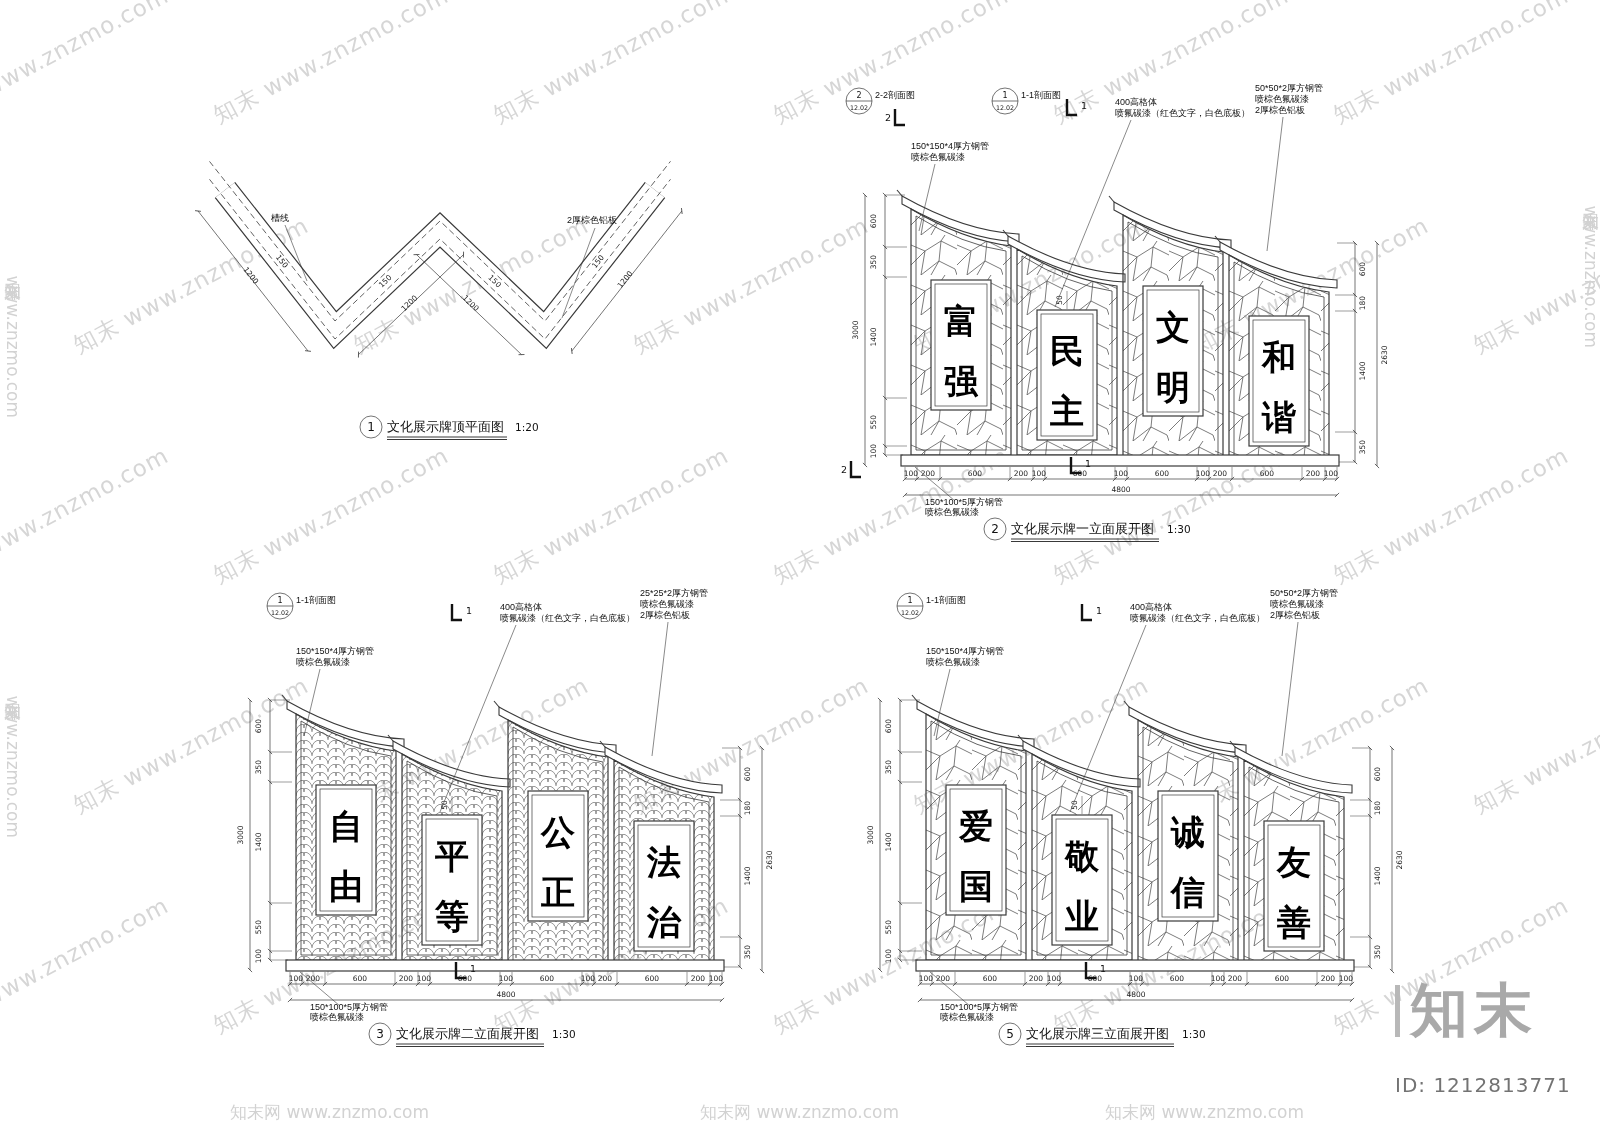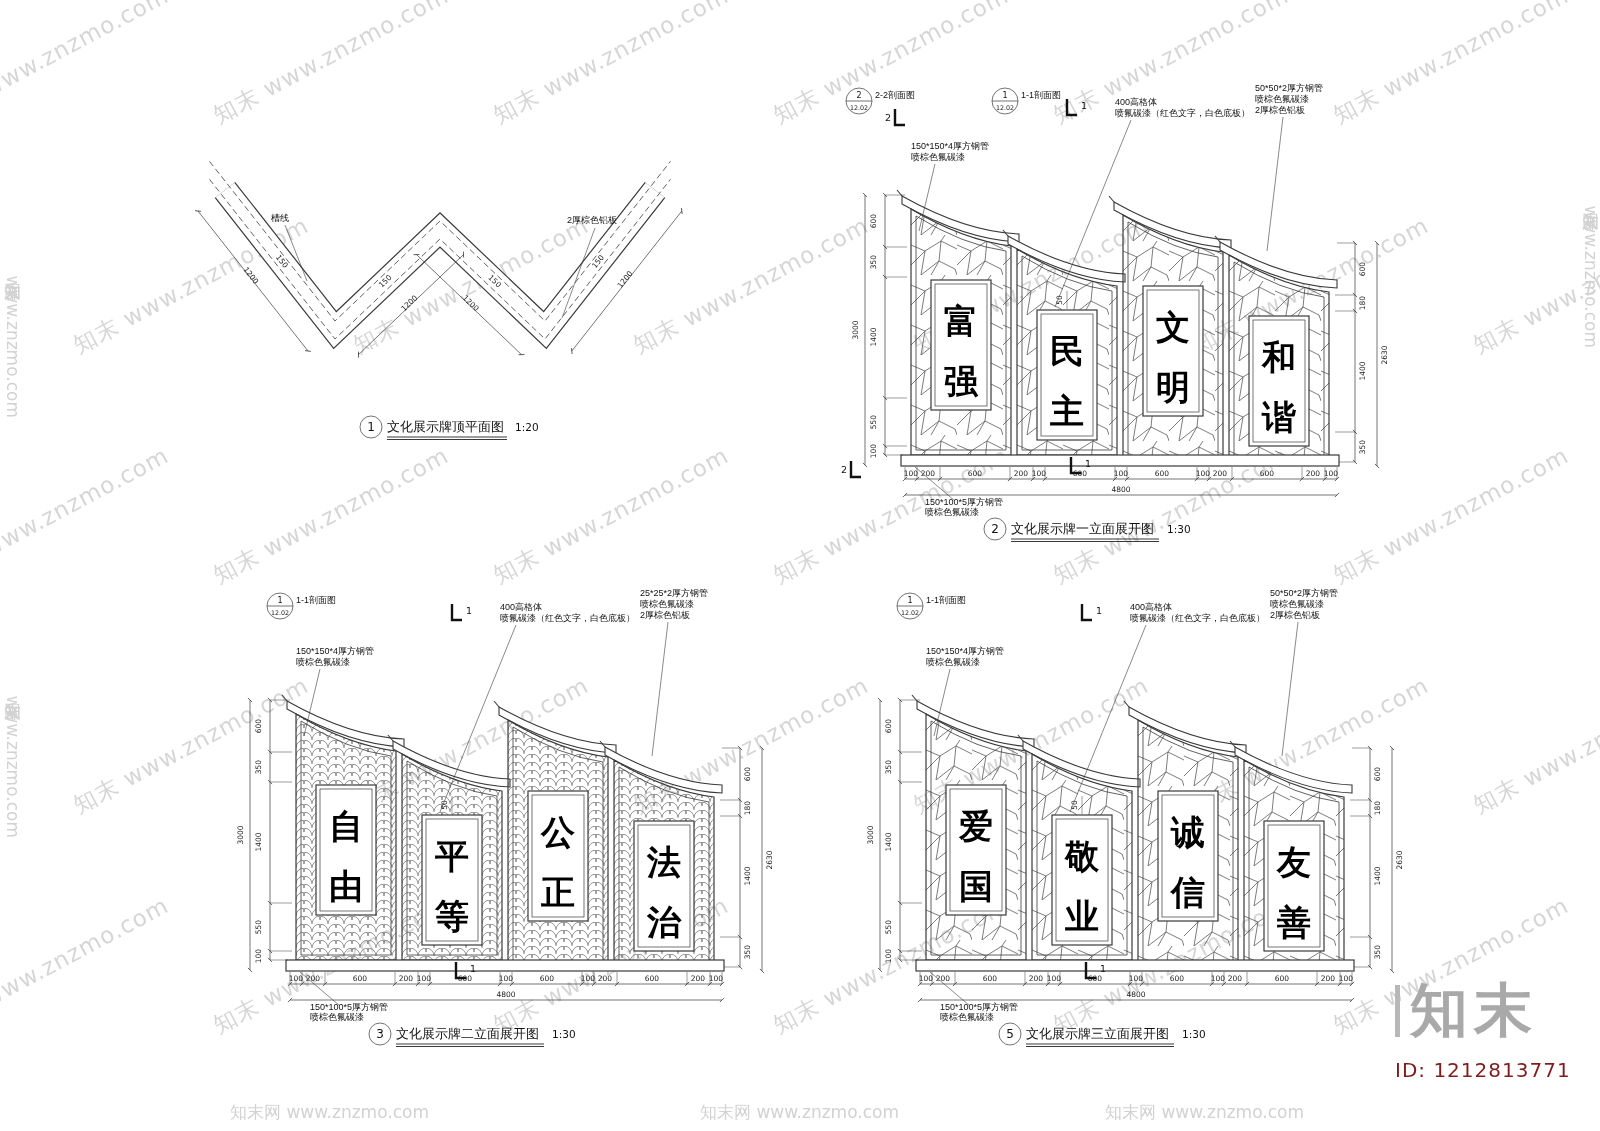--- a/index.html
+++ b/index.html
@@ -10,21 +10,21 @@
   .wm{position:absolute;transform:rotate(-28deg);font:23px "DejaVu Sans",sans-serif;
       color:#d6d6d6;white-space:nowrap;letter-spacing:1px;}
   .wm-e{position:absolute;font:17px "DejaVu Sans",sans-serif;color:#d2d2d2;white-space:nowrap;}
   .wm-v{writing-mode:vertical-rl;}
   .drawing{position:absolute;z-index:2;}
   
   .logo{position:absolute;z-index:3;left:1395px;top:972px;color:#ababab;}
   .logo-row{display:flex;align-items:center;gap:10px;}
   .logo-bar{width:5px;height:52px;background:#b8b8b8;}
   .logo-mark{font:bold 58px "DejaVu Serif",serif;color:#a9a9a9;letter-spacing:6px;}
-  .logo-id{font:20px "DejaVu Sans",sans-serif;color:#7f1d1d;margin-top:8px;letter-spacing:1px;}
+  .logo-id{font:20px "DejaVu Sans",sans-serif;color:#737373;margin-top:23px;letter-spacing:1px;}
   
   .ln  {stroke:#3a3a3a;stroke-width:1.1;fill:none;}
   .ln2 {stroke:#222;stroke-width:0.9;fill:none;}
   .dim {stroke:#3a3a3a;stroke-width:0.7;fill:none;}
   .ext {stroke:#3a3a3a;stroke-width:0.5;fill:none;}
   .ldr {stroke:#3a3a3a;stroke-width:0.6;fill:none;}
   .thick{stroke:#111;stroke-width:2.4;fill:none;}
   .dash{stroke:#3a3a3a;stroke-width:0.8;fill:none;stroke-dasharray:6,3.5;}
   .strip1{stroke:#3a3a3a;stroke-width:26;fill:none;}
   .strip2{stroke:#fff;stroke-width:23.6;fill:none;}

